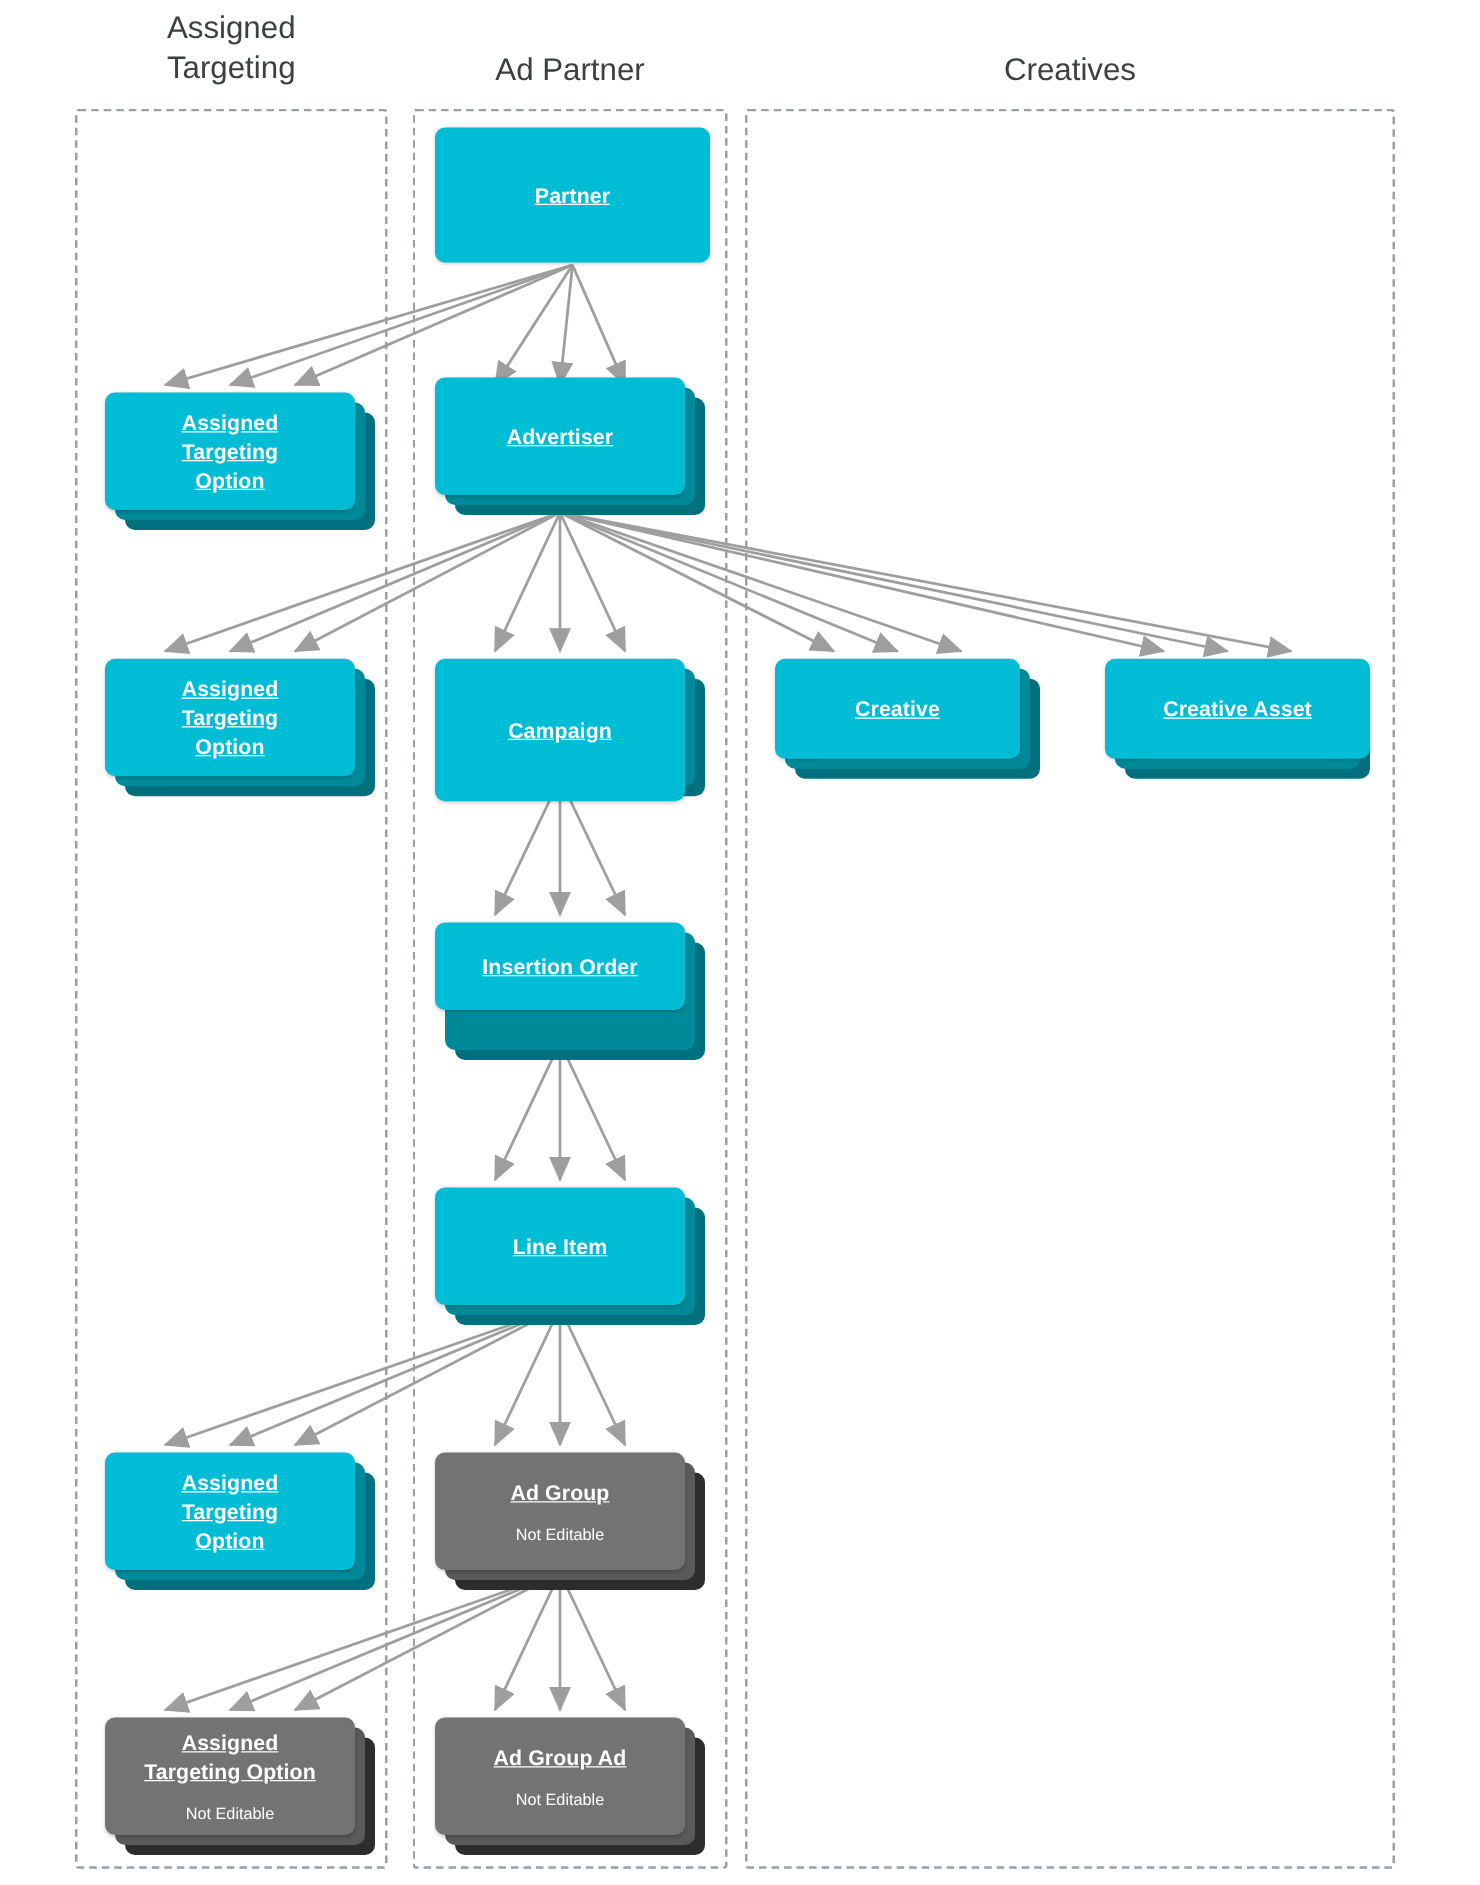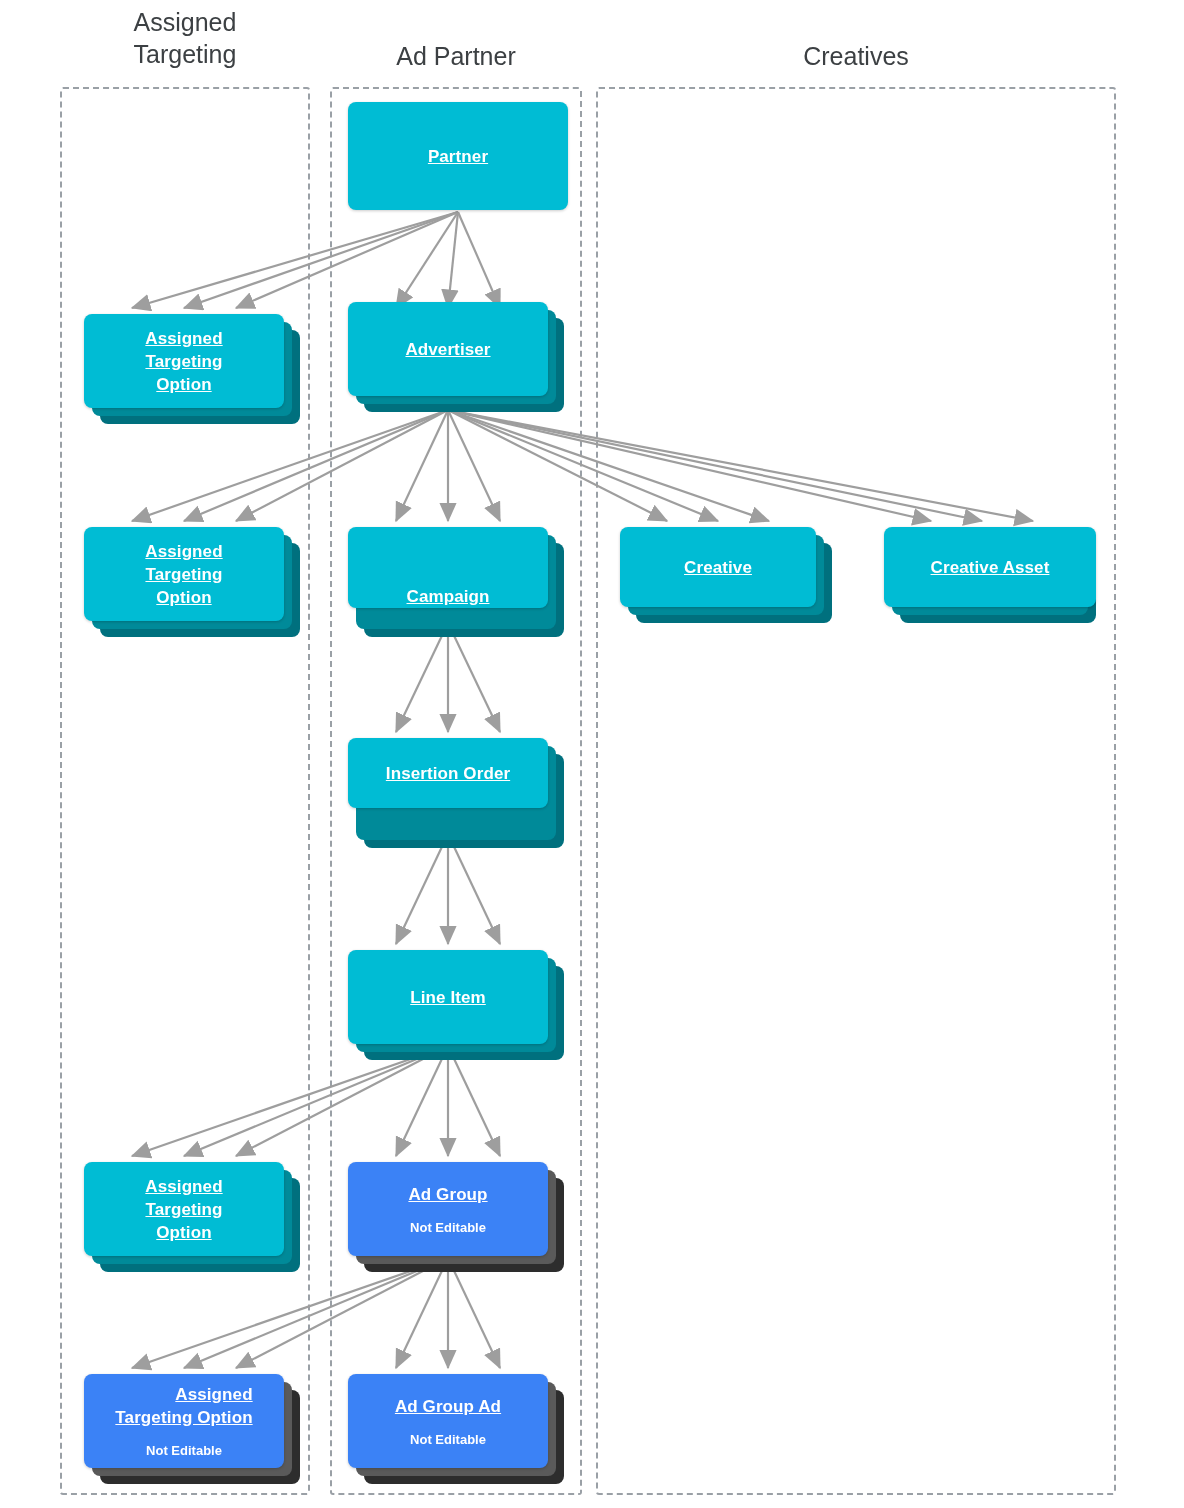--- a/index.html
+++ b/index.html
@@ -72,36 +72,36 @@
     text-align: center;
     box-shadow: 0 1px 3px rgba(0,0,0,0.20);
   }
 
   
   .node.teal .card.front { background: #00bcd4; }
   .node.teal .card.s1    { background: #008a99; }
   .node.teal .card.s2    { background: #00707e; }
 
   
-  .node.gray .card.front { background: #3b82f6; text-align: right; }
+  .node.gray .card.front { background: #737373; }
   .node.gray .card.s1    { background: #5a5a5a; }
   .node.gray .card.s2    { background: #2d2d2d; }
 
   .node-title {
     color: #ffffff;
     font-weight: bold;
     font-size: 17px;
     line-height: 23px;
     white-space: pre-line;
     letter-spacing: 0.1px;
     text-decoration: underline;
   }
   .node-sub {
     color: #ffffff;
-    font-weight: bold;
+    font-weight: normal;
     font-size: 13px;
     line-height: 16px;
     margin-top: 14px;
   }
 </style>
 </head>
 <body>
 
 <div id="stage">
 
@@ -190,21 +190,21 @@
     <div class="card front" style="width:200px;height:94px;">
       <div class="node-title">Assigned
 Targeting
 Option</div>
     </div>
   </div>
 
   <div class="node teal" id="n-campaign" style="left:348px; top:527px; width:200px; height:94px;">
     <div class="card s2" style="width:200px;height:94px;"></div>
     <div class="card s1" style="width:200px;height:94px;"></div>
-    <div class="card front" style="width:200px;height:81px;justify-content:flex-end;">
+    <div class="card front" style="width:200px;height:114px;">
       <div class="node-title">Campaign</div>
     </div>
   </div>
 
   <div class="node teal" id="n-creative" style="left:620px; top:527px; width:196px; height:80px;">
     <div class="card s2" style="width:196px;height:80px;"></div>
     <div class="card s1" style="width:196px;height:80px;"></div>
     <div class="card front" style="width:196px;height:80px;">
       <div class="node-title">Creative</div>
     </div>

